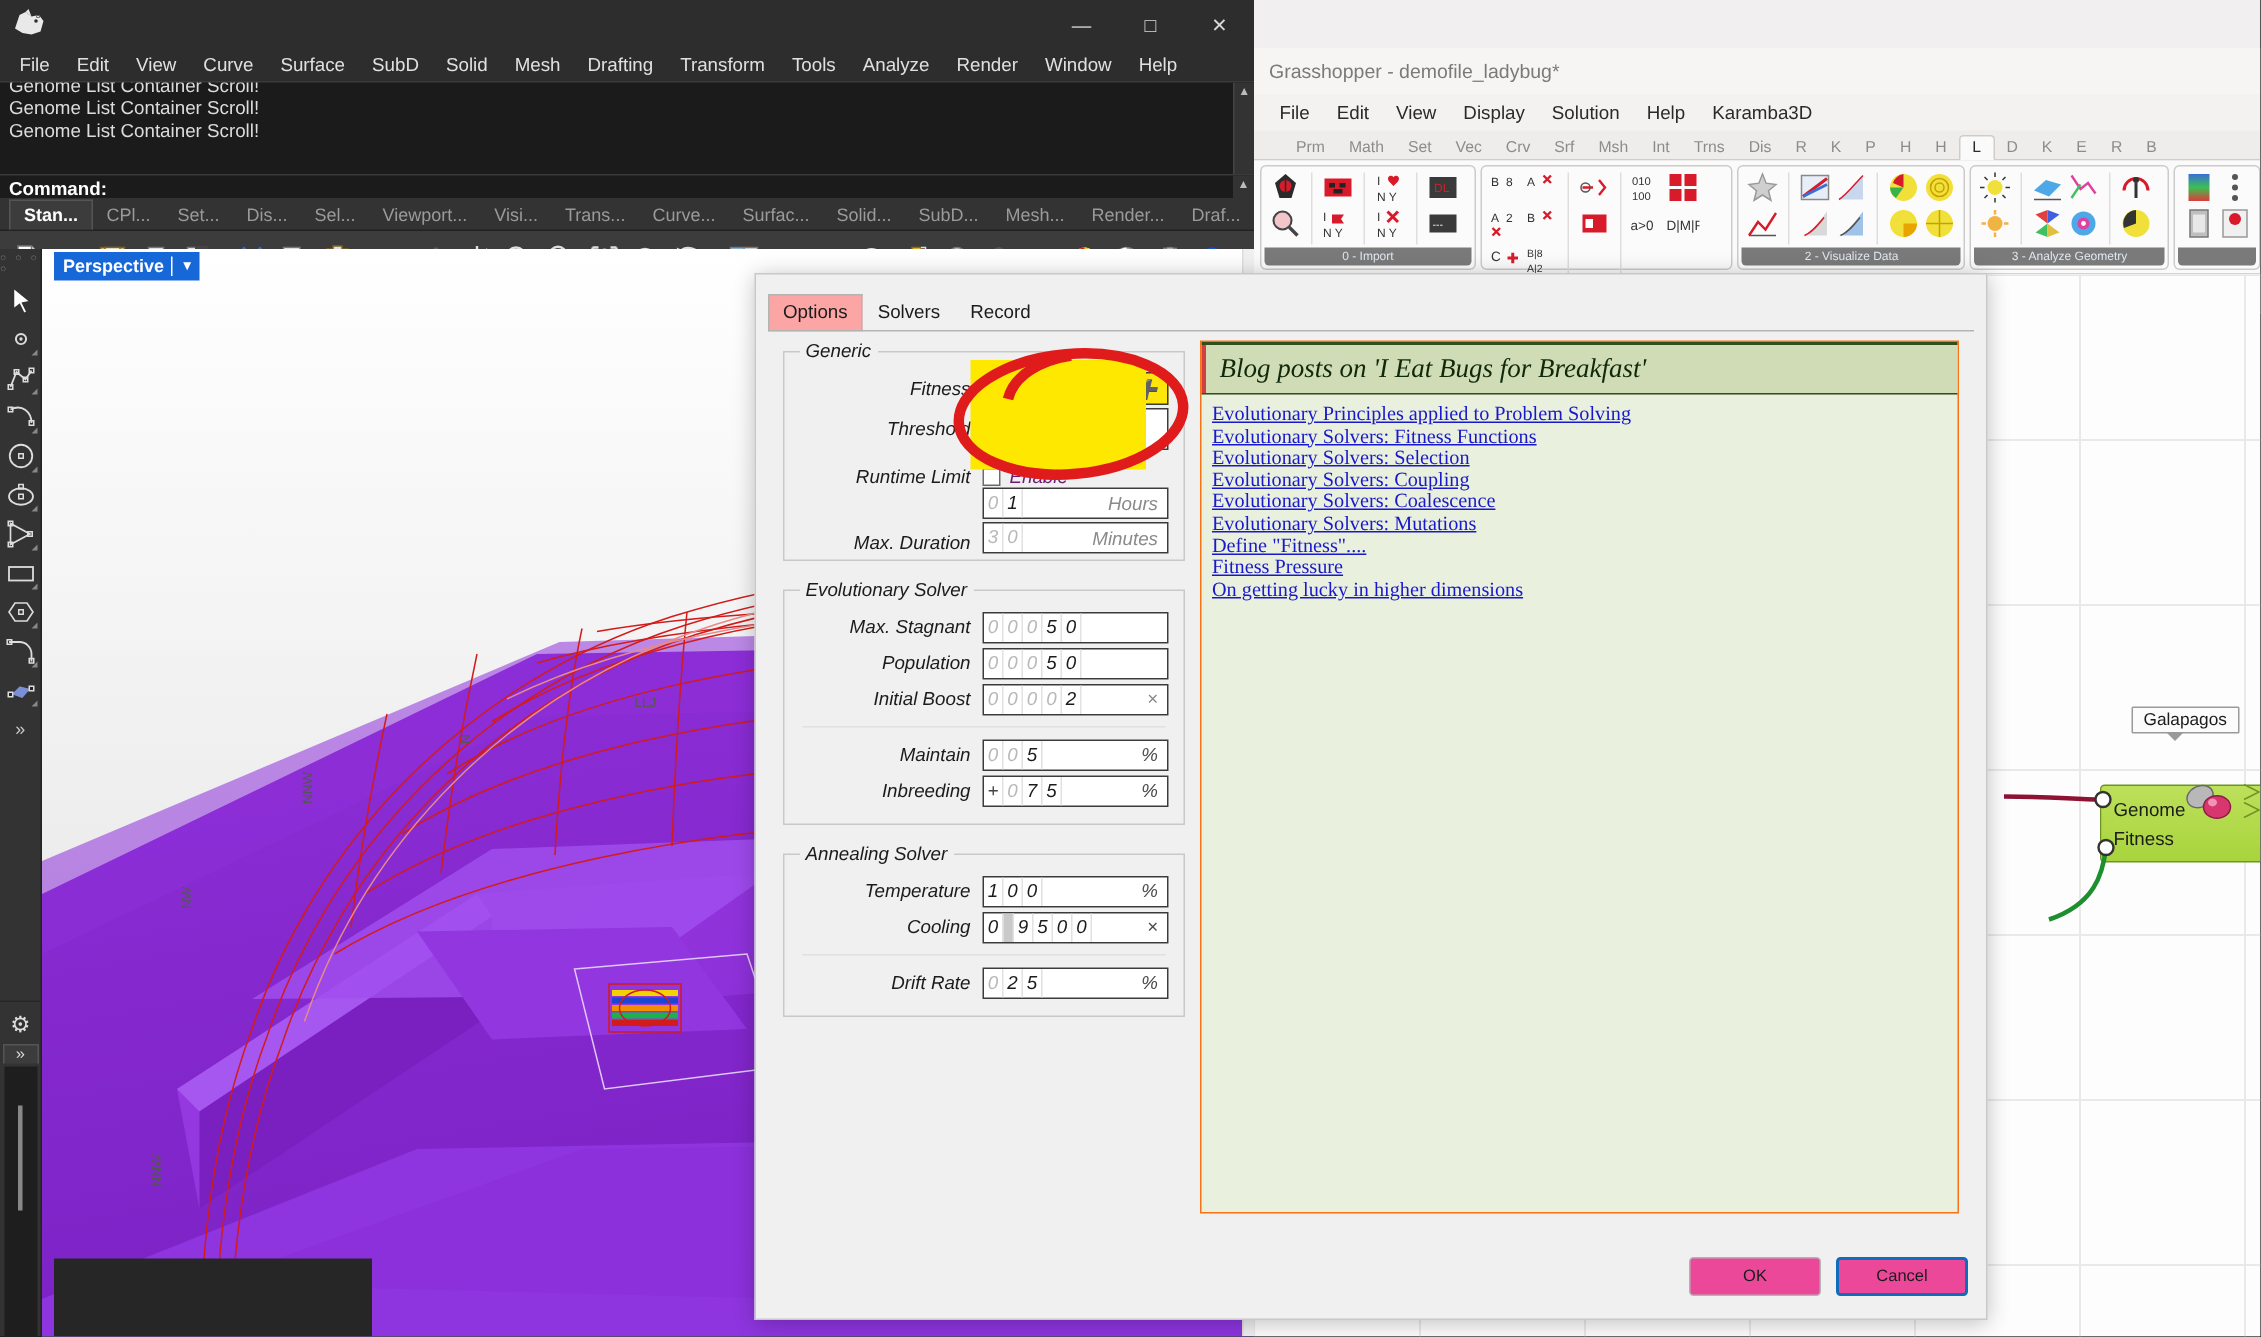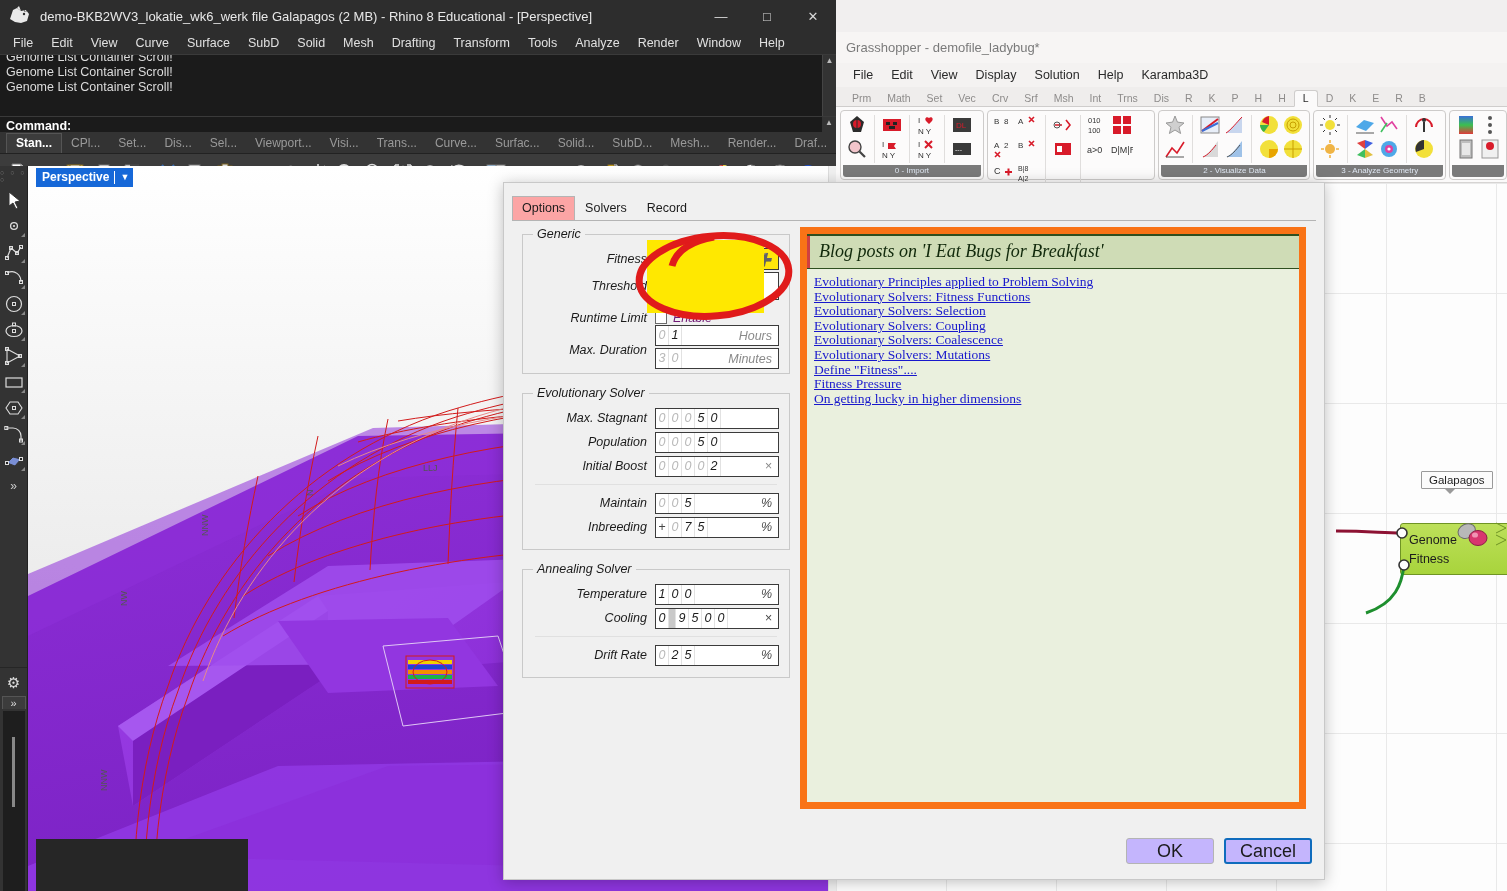--- a/index.html
+++ b/index.html
@@ -117,21 +117,21 @@
   #gh {
     position: absolute; left: 836px; top: 0; width: 671px; height: 891px;
     background: #f1efef; overflow: hidden;
   }
   .gh-titlebar { height: 31px; background: #f7f5f4; display:flex; align-items:center;margin-top:32px; }
   .gh-title { color: #7a7a7a; font-size: 13px; margin-left: 10px; }
   .gh-menubar { height: 24px; background: #f4f2f1; display:flex; align-items:center; padding-left: 8px; }
   .gh-menu-item { font-size: 12.5px; color: #2a2a2a; padding: 2px 9px; }
   .gh-tabrow {
     height: 20px; background: #efedec; display: flex; align-items: flex-end;
-    padding-left: 8px; border-bottom: 1px solid #cfcdcc;
+    padding-left: 20px; border-bottom: 1px solid #cfcdcc;
   }
   .gh-tab { font-size: 10.5px; color: #8e8c8b; padding: 1px 8px 2px 8px; white-space: nowrap; }
   .gh-tab.active {
     background: #fbfafa; color: #2a2a2a;
     border: 1px solid #cfcdcc; border-bottom: 1px solid #fbfafa; border-radius: 3px 3px 0 0;
     margin-bottom: -1px;
   }
   .gh-ribbon {
     height: 76px; background: #fbfafa; display: flex; align-items: flex-start;
     padding: 3px 0 0 4px; gap: 3px; border-bottom: 1px solid #d6d4d3; overflow:hidden;
@@ -194,21 +194,21 @@
     font-size: 12.5px; color:#1b1b1b; padding: 4px 9px 5px 9px;
     border: 1px solid transparent; position:relative; top:1px;
   }
   .dlg-tab.active { background:#fca5a5; border:1px solid #b4b4b4; border-bottom-color:#f0f0f0; }
   .dlg-body {
     flex:1; display:flex; gap: 0; padding: 0 10px 0 10px; position:relative;
     border-top: 1px solid #b4b4b4; margin: 0 8px;
   }
   .dlg-left { width: 268px; padding-top: 6px; }
   .dlg-right { flex:1; margin-left: 10px; margin-top:6px; margin-bottom:14px;
-     border:7px solid #f97316; background:#eaf0de; position:relative; }
+     border:1px solid #f97316; background:#eaf0de; position:relative; }
 
   fieldset.grp { border: 1px solid #c9c9c9; padding: 6px 10px 10px 10px; margin-bottom: 12px; font-style: italic; }
   fieldset.grp legend { font-size: 12.5px; color:#1b1b1b; padding: 0 4px; }
   .row { display:flex; align-items:center; margin-bottom: 0; height: 24px; }
   .row .lbl { flex:1; text-align:right; font-size:12.5px; color:#1b1b1b; padding-right: 8px; }
   .ctl { width: 124px; }
 
   .fitness-ctl {
     height: 22px; border:1px solid #3b3b3b; background:#ffe60a;
     display:flex; align-items:center; justify-content:space-between; padding: 0 6px;
@@ -240,22 +240,22 @@
   }
   .blog-head:before { content:''; position:absolute; left:0; top:0; bottom:0; width:3px; background:#d04040; }
   .blog-links { padding: 6px 16px 0 7px; }
   .blog-links a {
     display:block; color:#1818cc; font-family:"Liberation Serif", serif;
     font-size: 13.5px; text-decoration:underline; line-height: 14.6px;
   }
 
   .dlg-footer { height: 56px; display:flex; align-items:center; justify-content:flex-end;
      padding-right: 12px; gap: 10px; }
-  .btn { width: 88px; height: 26px; border:1px solid #b4b4b4; background:#c4b5fd;
-     border-radius:3px; font-size:18px; color:#1b1b1b; display:flex; align-items:center; justify-content:center;}
+  .btn { width: 88px; height: 26px; border:1px solid #b4b4b4; background:#ec4899;
+     border-radius:3px; font-size:11px; color:#1b1b1b; display:flex; align-items:center; justify-content:center;}
   .btn.default { border: 2px solid #0f6cbd; }
 
   
   .hl {
     position:absolute; background:#ffe800; z-index: 60; pointer-events:none;
   }
   svg.annot { position:absolute; z-index: 62; pointer-events:none; overflow:visible; }
 </style>
 </head>
 <body>
@@ -266,21 +266,20 @@
 
     <div class="rh-titlebar">
       <div class="rh-logo">
         <svg width="24" height="22" viewBox="0 0 24 22">
           <path d="M2 14 L5 5 L9 3 L13 6 L18 5 L21 9 L19 16 L13 18 L7 17 Z" fill="#e9e9e9"></path>
           <path d="M9 3 L11 1 L13 6 Z" fill="#e9e9e9"></path>
           <circle cx="16" cy="9" r="1.2" fill="#2d2d2d"></circle>
           <text x="16" y="7" font-size="5" fill="#2d2d2d">8</text>
         </svg>
       </div>
-      <div class="rh-title">demo-BKB2WV3_lokatie_wk6_werk file Galapagos (2 MB) - Rhino 8 Educational - [Perspective]</div>
       <div class="rh-wincontrols">
         <div class="rh-wc">—</div>
         <div class="rh-wc">□</div>
         <div class="rh-wc close">✕</div>
       </div>
     </div>
 
     <div class="rh-menubar">
       <div class="rh-menu-item">File</div>
       <div class="rh-menu-item">Edit</div>
@@ -1103,21 +1102,21 @@
             <div class="lbl">Runtime Limit</div>
             <div class="ctl">
               <label class="chk-row">
                 <span class="chk"></span>
                 <span>Enable</span>
               </label>
             </div>
           </div>
 
           <div class="row" style="height:28px">
-            <div class="lbl" style="position:relative;top:1px">Max. Duration</div>
+            <div class="lbl" style="position:relative;top:13px">Max. Duration</div>
             <div class="ctl" style="position:relative;top:-2px">
               <div class="numfield">
                 <span class="d dim">0</span>
                 <span class="d">1</span>
                 <span class="unit">Hours</span>
               </div>
               <div class="numfield" style="margin-top:2px">
                 <span class="d dim">3</span>
                 <span class="d dim">0</span>
                 <span class="unit">Minutes</span>

